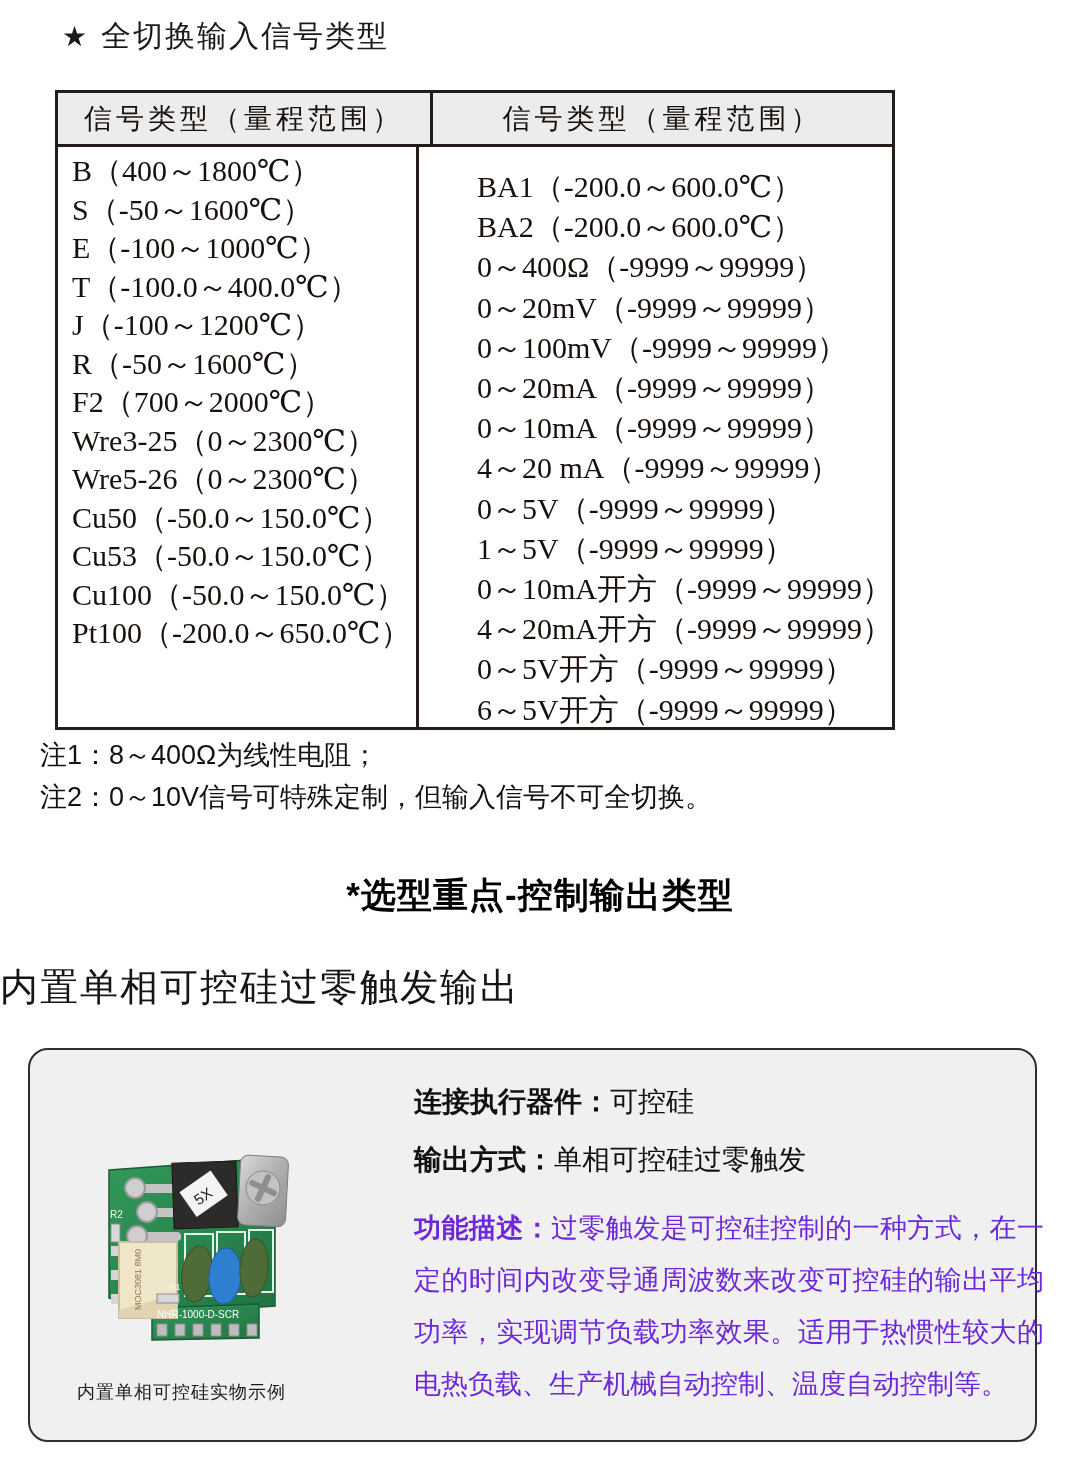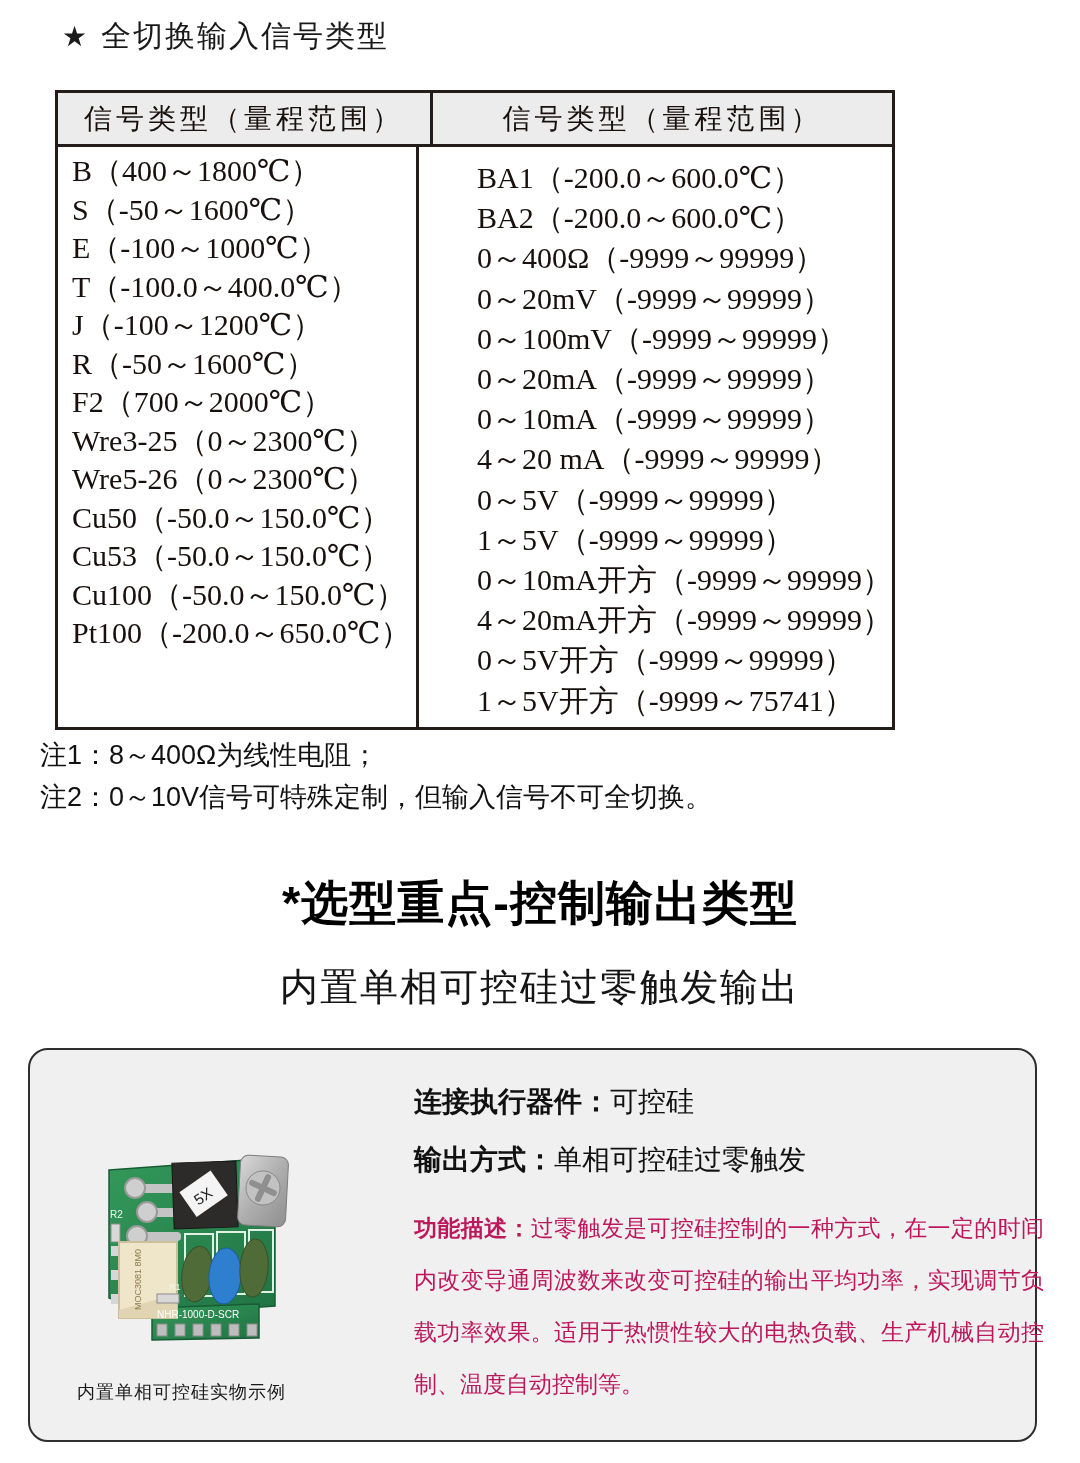--- a/index.html
+++ b/index.html
@@ -24,44 +24,44 @@
   .sig-head .hcell{
     display:flex;align-items:center;justify-content:center;
     font-size:28px;letter-spacing:4px;color:#17100d;box-sizing:border-box;
   }
   .sig-head .hcell.left{width:375px;border-right:3px solid #241c18;}
   .sig-head .hcell.right{flex:1;}
   .sig-body{display:flex;flex:1;justify-content:space-between;}
   .sig-col{box-sizing:border-box;font-size:30px;color:#17100d;}
   .sig-col.left{width:375px;border-right:3px solid #241c18;padding:5px 0 0 14px;}
   .sig-col.left .row{line-height:38.5px;white-space:nowrap;}
-  .sig-col.right{flex:1;padding:11px 0 0 22px;margin-left:36px;}
+  .sig-col.right{flex:1;padding:20px 0 0 22px;margin-left:36px;}
   .sig-col.right .row{line-height:40.2px;white-space:nowrap;}
   
   .notes{position:absolute;left:40px;top:734px;font-size:27px;color:#111;}
   .notes .note{line-height:42px;}
   
   .sec-heading{
     position:absolute;left:0;top:872px;width:1080px;text-align:center;
-    font-size:47px;font-weight:700;color:#000;letter-spacing:1px;
+    font-size:35px;font-weight:700;color:#000;letter-spacing:1px;
   }
   .sec-subheading{
-    position:absolute;left:0;top:962px;width:1080px;text-align:center;
+    position:absolute;left:0;top:962px;width:1080px;
     font-size:38px;font-weight:400;color:#151515;letter-spacing:2px;
   }
   
   .card{
     position:absolute;left:28px;top:1048px;width:1009px;height:394px;
     background:#f0f0f0;border:2px solid #2e2e2e;border-radius:20px;box-sizing:border-box;
   }
   .card-text{position:absolute;left:360px;top:36px;width:652px;margin-left:24px;}
   .card-row{font-size:28px;line-height:32px;margin-bottom:26px;color:#111;}
   .card-row .lbl{font-weight:700;}
   .card-para{
-    font-size:23px;line-height:52px;color:#be185d;text-align:justify;
+    font-size:27px;line-height:52px;color:#6d28d9;text-align:justify;
     width:630px;
   }
   .card-para .lbl{font-weight:700;}
   .card-caption{position:absolute;left:47px;top:330px;font-size:18px;color:#1a1a1a;letter-spacing:1px;}
   .pcb-wrap{position:absolute;left:67px;top:88px;width:210px;height:205px;}
 </style>
 </head>
 <body>
 
 <div class="top-title">
@@ -97,21 +97,21 @@
       <div class="row">0～20mV（-9999～99999）</div>
       <div class="row">0～100mV（-9999～99999）</div>
       <div class="row">0～20mA（-9999～99999）</div>
       <div class="row">0～10mA（-9999～99999）</div>
       <div class="row">4～20 mA（-9999～99999）</div>
       <div class="row">0～5V（-9999～99999）</div>
       <div class="row">1～5V（-9999～99999）</div>
       <div class="row">0～10mA开方（-9999～99999）</div>
       <div class="row">4～20mA开方（-9999～99999）</div>
       <div class="row">0～5V开方（-9999～99999）</div>
-      <div class="row">1～5V开方（-9999～75741）</div>
+      <div class="row">6～5V开方（-9999～99999）</div>
     </div>
   </div>
 </div>
 
 <div class="notes">
   <div class="note">注1：8～400Ω为线性电阻；</div>
   <div class="note">注2：0～10V信号可特殊定制，但输入信号不可全切换。</div>
 </div>
 
 <div class="sec-heading">*选型重点-控制输出类型</div>

